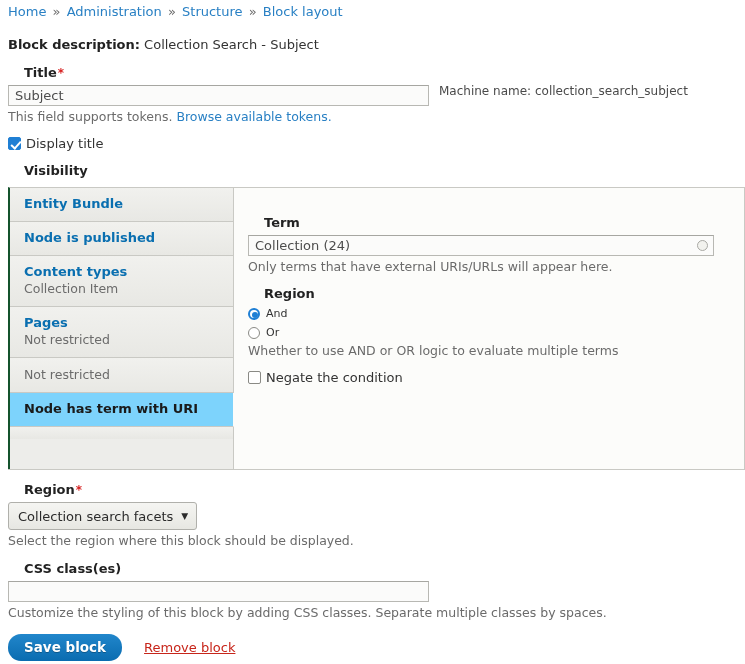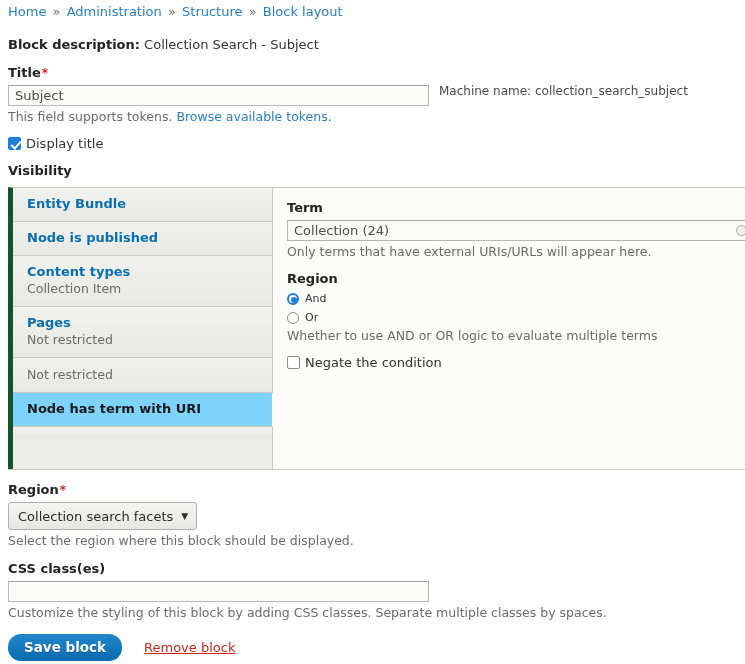--- a/index.html
+++ b/index.html
@@ -17,21 +17,21 @@
   
   .breadcrumb { padding-top: 4px; font-size: 13px; line-height: 16px; white-space: nowrap; }
   .breadcrumb a { color: #2980c4; text-decoration: none; }
   .breadcrumb .sep { color: #6b6b6b; padding: 0 2px; }
 
   
   .blockdesc { margin-top: 17px; font-size: 13px; line-height: 16px; }
   .blockdesc .lbl { font-weight: bold; color: #222; }
   .blockdesc .val { color: #333; }
 
-  .flabel { font-weight: bold; color: #222; font-size: 13px; line-height: 16px; margin-top: 12px; display: block; }
+  .flabel { font-weight: bold; color: #222; font-size: 13px; line-height: 16px; margin-top: 12px; display: block; margin-left: 16px; }
   .req { color: #d72222; font-weight: bold; font-size: 12px; vertical-align: text-top; margin-left: 1px; }
 
   .textinput {
     display: block;
     width: 421px; height: 21px;
     margin-top: 4px;
     background: #fbfbfa;
     border: 1px solid #b8b8b3;
     border-top-color: #a6a6a1;
     font-family: "DejaVu Sans", sans-serif;
@@ -80,23 +80,23 @@
   .vtabs {
     margin-top: 8px;
     position: relative;
     display: flex;
     width: 737px;
     height: 283px;
     overflow: hidden;
     border-bottom: 1px solid #c9c9c4;
   }
   .vtabs-menu {
-    width: 265px; flex: none;
+    width: 226px; flex: none;
     border: 1px solid #c9c9c4;
-    border-left: 5px solid #14532d;
+    border-left: 2px solid #14532d;
     border-bottom: none;
     background: #ededea;
     position: relative;
     z-index: 2;
   }
   .vtab {
     padding: 8px 10px 9px 14px;
     border-bottom: 1px solid #c9c9c4;
     background: #ededea;
     background-image: linear-gradient(to bottom, #f1f1ee, #e8e8e4);
@@ -113,21 +113,21 @@
   }
   .vtab.sel .t { color: #1a1a1a; }
   .vtab.partial { height: 12px; padding: 0; border-bottom: none; }
 
   .vtabs-pane {
     flex: 1;
     background: #fcfcfa;
     border: 1px solid #c9c9c4;
     border-left: none;
     border-bottom: none;
-    padding: 12px 14px 14px 14px;
+    padding: 27px 14px 14px 14px;
   }
   .vtabs-pane .flabel { margin-top: 0; }
   .vtabs-pane .flabel.second { margin-top: 11px; }
 
   .term-wrap { position: relative; width: 466px; margin-top: 4px; }
   .term-wrap .textinput { margin-top: 0; width: 466px; }
   .throbber {
     position: absolute; right: 6px; top: 5px;
     width: 11px; height: 11px;
     border: 1px solid #a9a9a4; border-radius: 50%;

